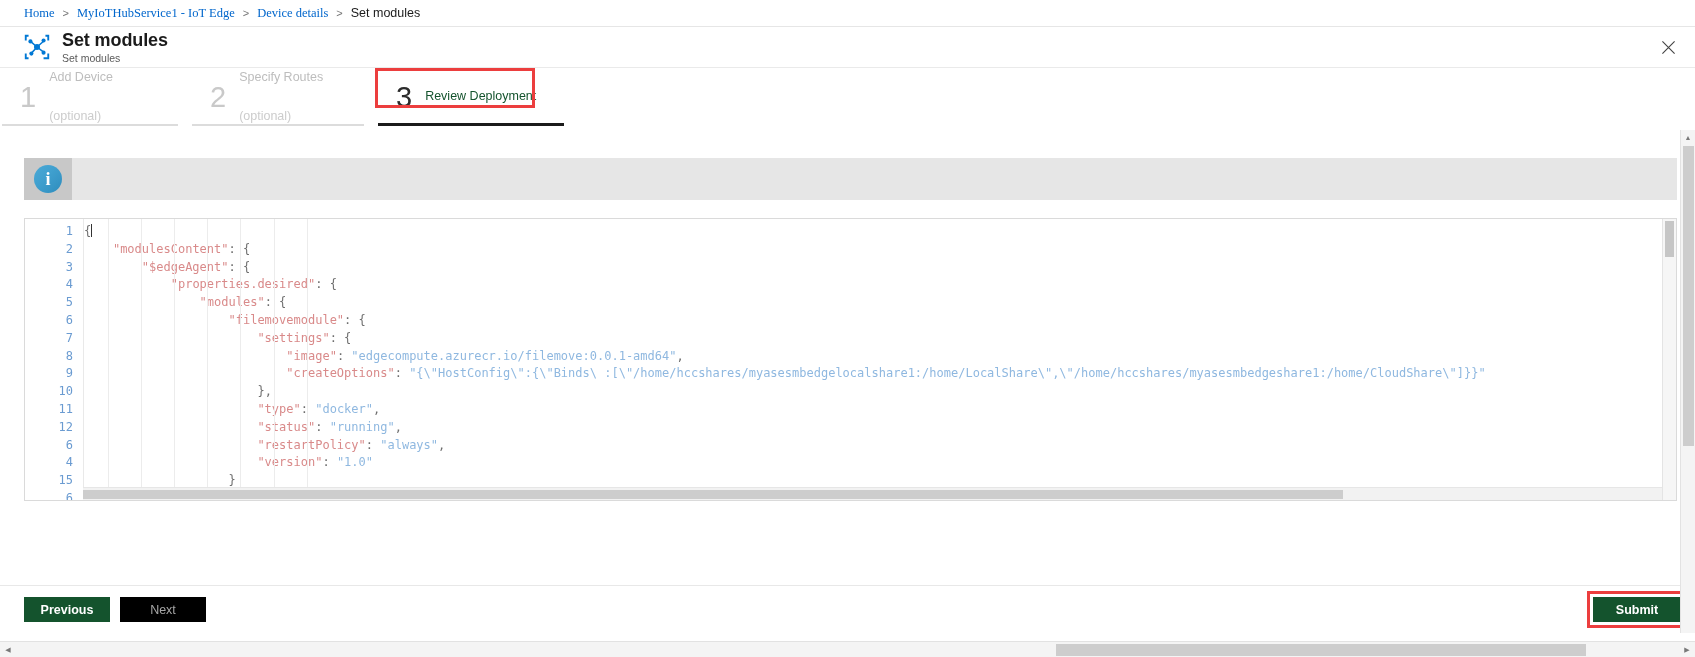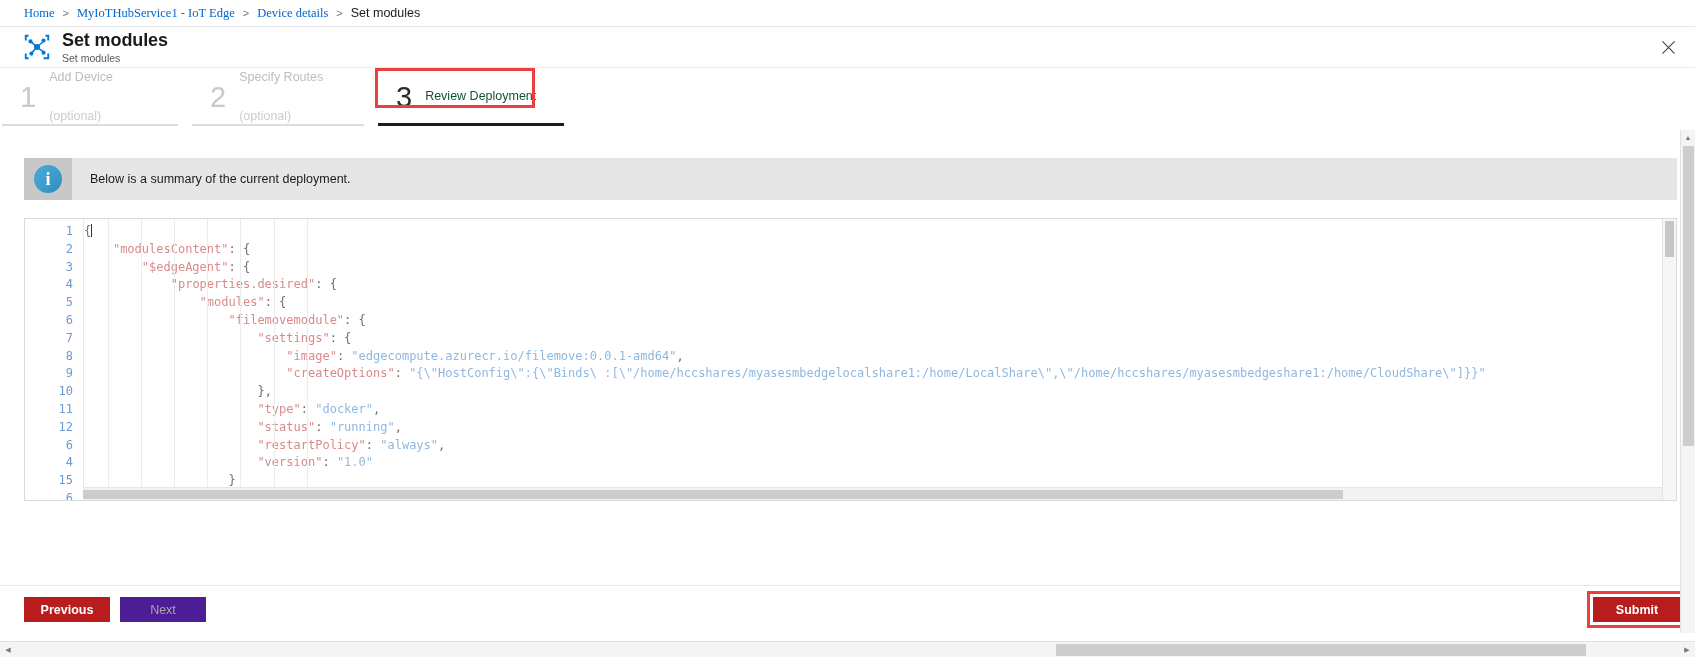--- a/index.html
+++ b/index.html
@@ -211,22 +211,22 @@
     min-width: 86px;
     font-size: 12.5px;
     display: inline-flex;
     align-items: center;
     justify-content: center;
     border: none;
     cursor: pointer;
     font-family: "Liberation Sans", sans-serif;
     font-weight: 600;
   }
-  .btn-primary { background: #b91c1c; color: #fff; }
-  .btn-disabled { background: #4c1d95; color: #a6a6a6; cursor: default; font-weight: 400; }
+  .btn-primary { background: #14532d; color: #fff; }
+  .btn-disabled { background: #000000; color: #a6a6a6; cursor: default; font-weight: 400; }
   .footer-left { display: flex; gap: 10px; }
   .footer-right { margin-left: auto; position: relative; }
   .submit-highlight {
     position: absolute;
     left: -6px; top: -6px; right: -6px; bottom: -6px;
     border: 3px solid #ec3e3e;
     pointer-events: none;
   }
 
   
@@ -326,21 +326,20 @@
 
     <div class="step-highlight" style="left:375px; top:68px; width:160px; height:40px;"></div>
   </div>
 
   <div class="content">
 
     <div class="info-banner">
       <div class="icon-cell">
         <span class="info-circle">i</span>
       </div>
-      <div class="info-text">Below is a summary of the current deployment.</div>
     </div>
 
     <div class="editor-wrap">
       <div class="gutter">
           <div>1</div>
           <div>2</div>
           <div>3</div>
           <div>4</div>
           <div>5</div>
           <div>6</div>

